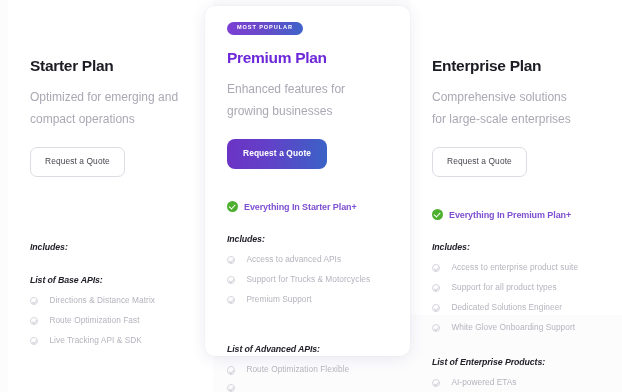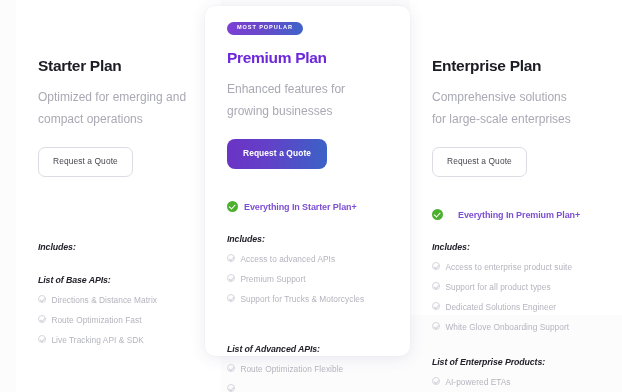--- a/index.html
+++ b/index.html
@@ -26,21 +26,21 @@
 
   
   .plan-card {
     position: absolute;
     top: 0;
     background: #ffffff;
     padding: 30px 22px 40px 22px;
   }
 
   .plan-card.starter {
-    left: 16px;
+    left: 8px;
     width: 205px;
     height: 392px;
   }
 
   .plan-card.premium {
     left: 205px;
     top: 6px;
     width: 205px;
     height: 350px;
     border-radius: 10px;
@@ -156,21 +156,20 @@
   .everything-label {
     font-size: 9px;
     font-weight: bold;
     letter-spacing: -0.1px;
     color: #7e4fd1;
     white-space: nowrap;
   }
 
   .plan-card.enterprise .everything-label {
     color: #7e4fd1;
-    margin-left: 9px;
   }
 
   
   .everything-spacer {
     height: 12px;
     margin-top: 32px;
   }
 
   
   .section {
@@ -185,22 +184,22 @@
     margin-bottom: 9px;
     font-style: italic;
   }
 
   .feature-list {
     list-style: none;
   }
 
   .feature-item {
     display: flex;
-    align-items: flex-start;
-    gap: 5px;
+    align-items: center;
+    gap: 11px;
     margin-bottom: 6.5px;
   }
 
   .check-outline {
     width: 8.4px;
     height: 8.4px;
     flex: 0 0 8.4px;
     margin-top: 1px;
     border-radius: 50%;
     border: 1px solid #d6d6de;
@@ -288,25 +287,25 @@
 
     <div class="section">
       <div class="section-heading">Includes:</div>
       <ul class="feature-list">
         <li class="feature-item">
           <span class="check-outline"></span>
           <span class="feature-text">Access to advanced APIs</span>
         </li>
         <li class="feature-item">
           <span class="check-outline"></span>
+          <span class="feature-text">Support for Trucks &amp; Motorcycles</span>
+        </li>
+        <li class="feature-item">
+          <span class="check-outline"></span>
           <span class="feature-text">Premium Support</span>
-        </li>
-        <li class="feature-item">
-          <span class="check-outline"></span>
-          <span class="feature-text">Support for Trucks &amp; Motorcycles</span>
         </li>
       </ul>
     </div>
 
     <div class="section second" style="margin-top:38px;">
       <div class="section-heading">List of Advanced APIs:</div>
       <ul class="feature-list">
         <li class="feature-item">
           <span class="check-outline"></span>
           <span class="feature-text">Route Optimization Flexible</span>

